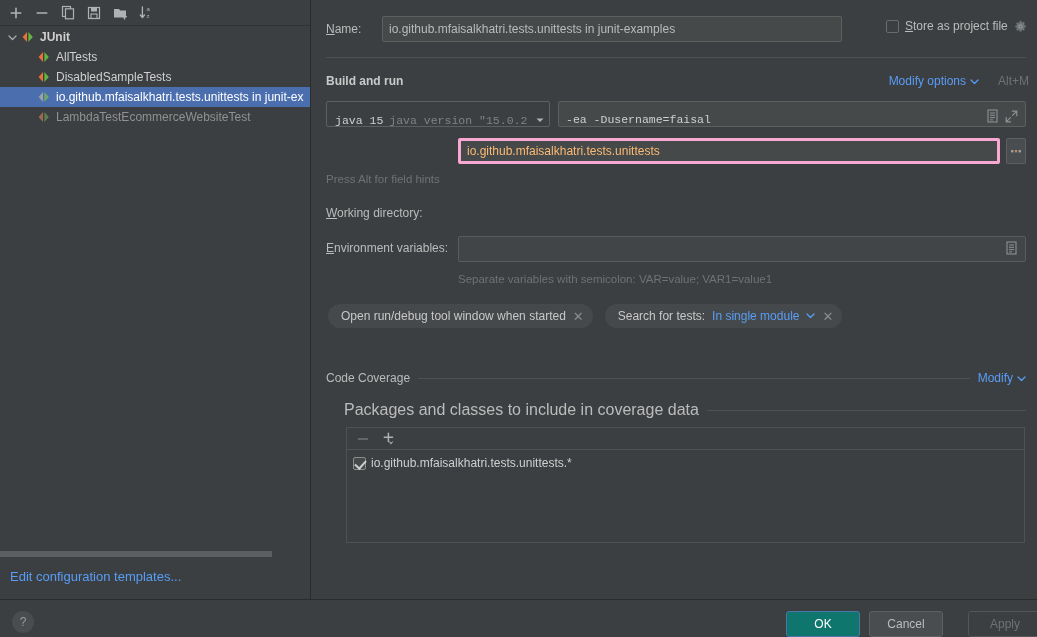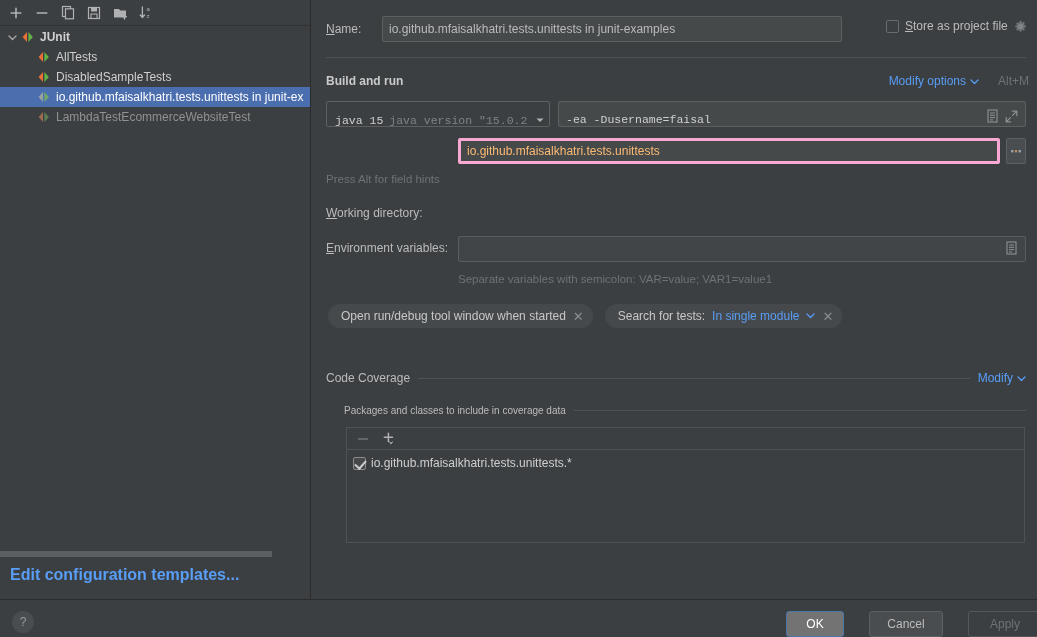--- a/index.html
+++ b/index.html
@@ -82,23 +82,22 @@
   #sb-scroll-thumb {
     position: absolute; left: 0; top: 1px;
     width: 272px; height: 6px;
     background: #5c5f61;
     border-radius: 0;
   }
   #edit-templates {
     position: absolute;
     left: 10px; bottom: 16px;
     color: #589df6;
-    font-size: 16px;
+    font-size: 13px;
     cursor: pointer;
-    font-weight: bold;
   }
 
   
   #main {
     position: absolute;
     left: 312px; top: 0;
     width: 725px; height: 600px;
     background: #3c3f41;
   }
 
@@ -265,21 +264,21 @@
     display: flex; align-items: center; gap: 8px;
   }
   #cc-title { font-size: 12px; color: #bbbbbb; white-space: nowrap; }
   #cc-line { flex: 1; height: 1px; background: #4e5153; }
   #cc-modify { color: #589df6; font-size: 12px; display: flex; align-items: center; gap: 4px; cursor: pointer; }
 
   #pkgs-header {
     position: absolute; left: 32px; top: 402px; width: 682px; height: 16px;
     display: flex; align-items: center; gap: 8px;
   }
-  #pkgs-title { font-size: 10px; color: #bbbbbb; white-space: nowrap; }
+  #pkgs-title { font-size: 16px; color: #bbbbbb; white-space: nowrap; }
   #pkgs-line { flex: 1; height: 1px; background: #4e5153; }
 
   #cov-panel {
     position: absolute; left: 346px; top: 427px;
     width: 679px; height: 116px;
     background: #3c3f41;
     border: 1px solid #4f5254;
   }
   #cov-toolbar {
     height: 22px;
@@ -310,22 +309,22 @@
   }
   .dlg-btn {
     position: absolute; top: 11px;
     height: 26px;
     border-radius: 3px;
     display: flex; align-items: center; justify-content: center;
     font-size: 12px;
     cursor: default;
   }
   #btn-ok {
-    left: 786px; width: 58px;
-    background: #737373; border: 1px solid #4a76a8; color: #ffffff;
+    left: 786px; width: 74px;
+    background: #0f766e; border: 1px solid #4a76a8; color: #ffffff;
   }
   #btn-cancel {
     left: 869px; width: 74px;
     background: #4a4d4f; border: 1px solid #5e6163; color: #bbbbbb; text-align: right;
   }
   #btn-apply {
     left: 968px; width: 74px;
     background: #3c3f41; border: 1px solid #545658; color: #6e7275;
   }
 

